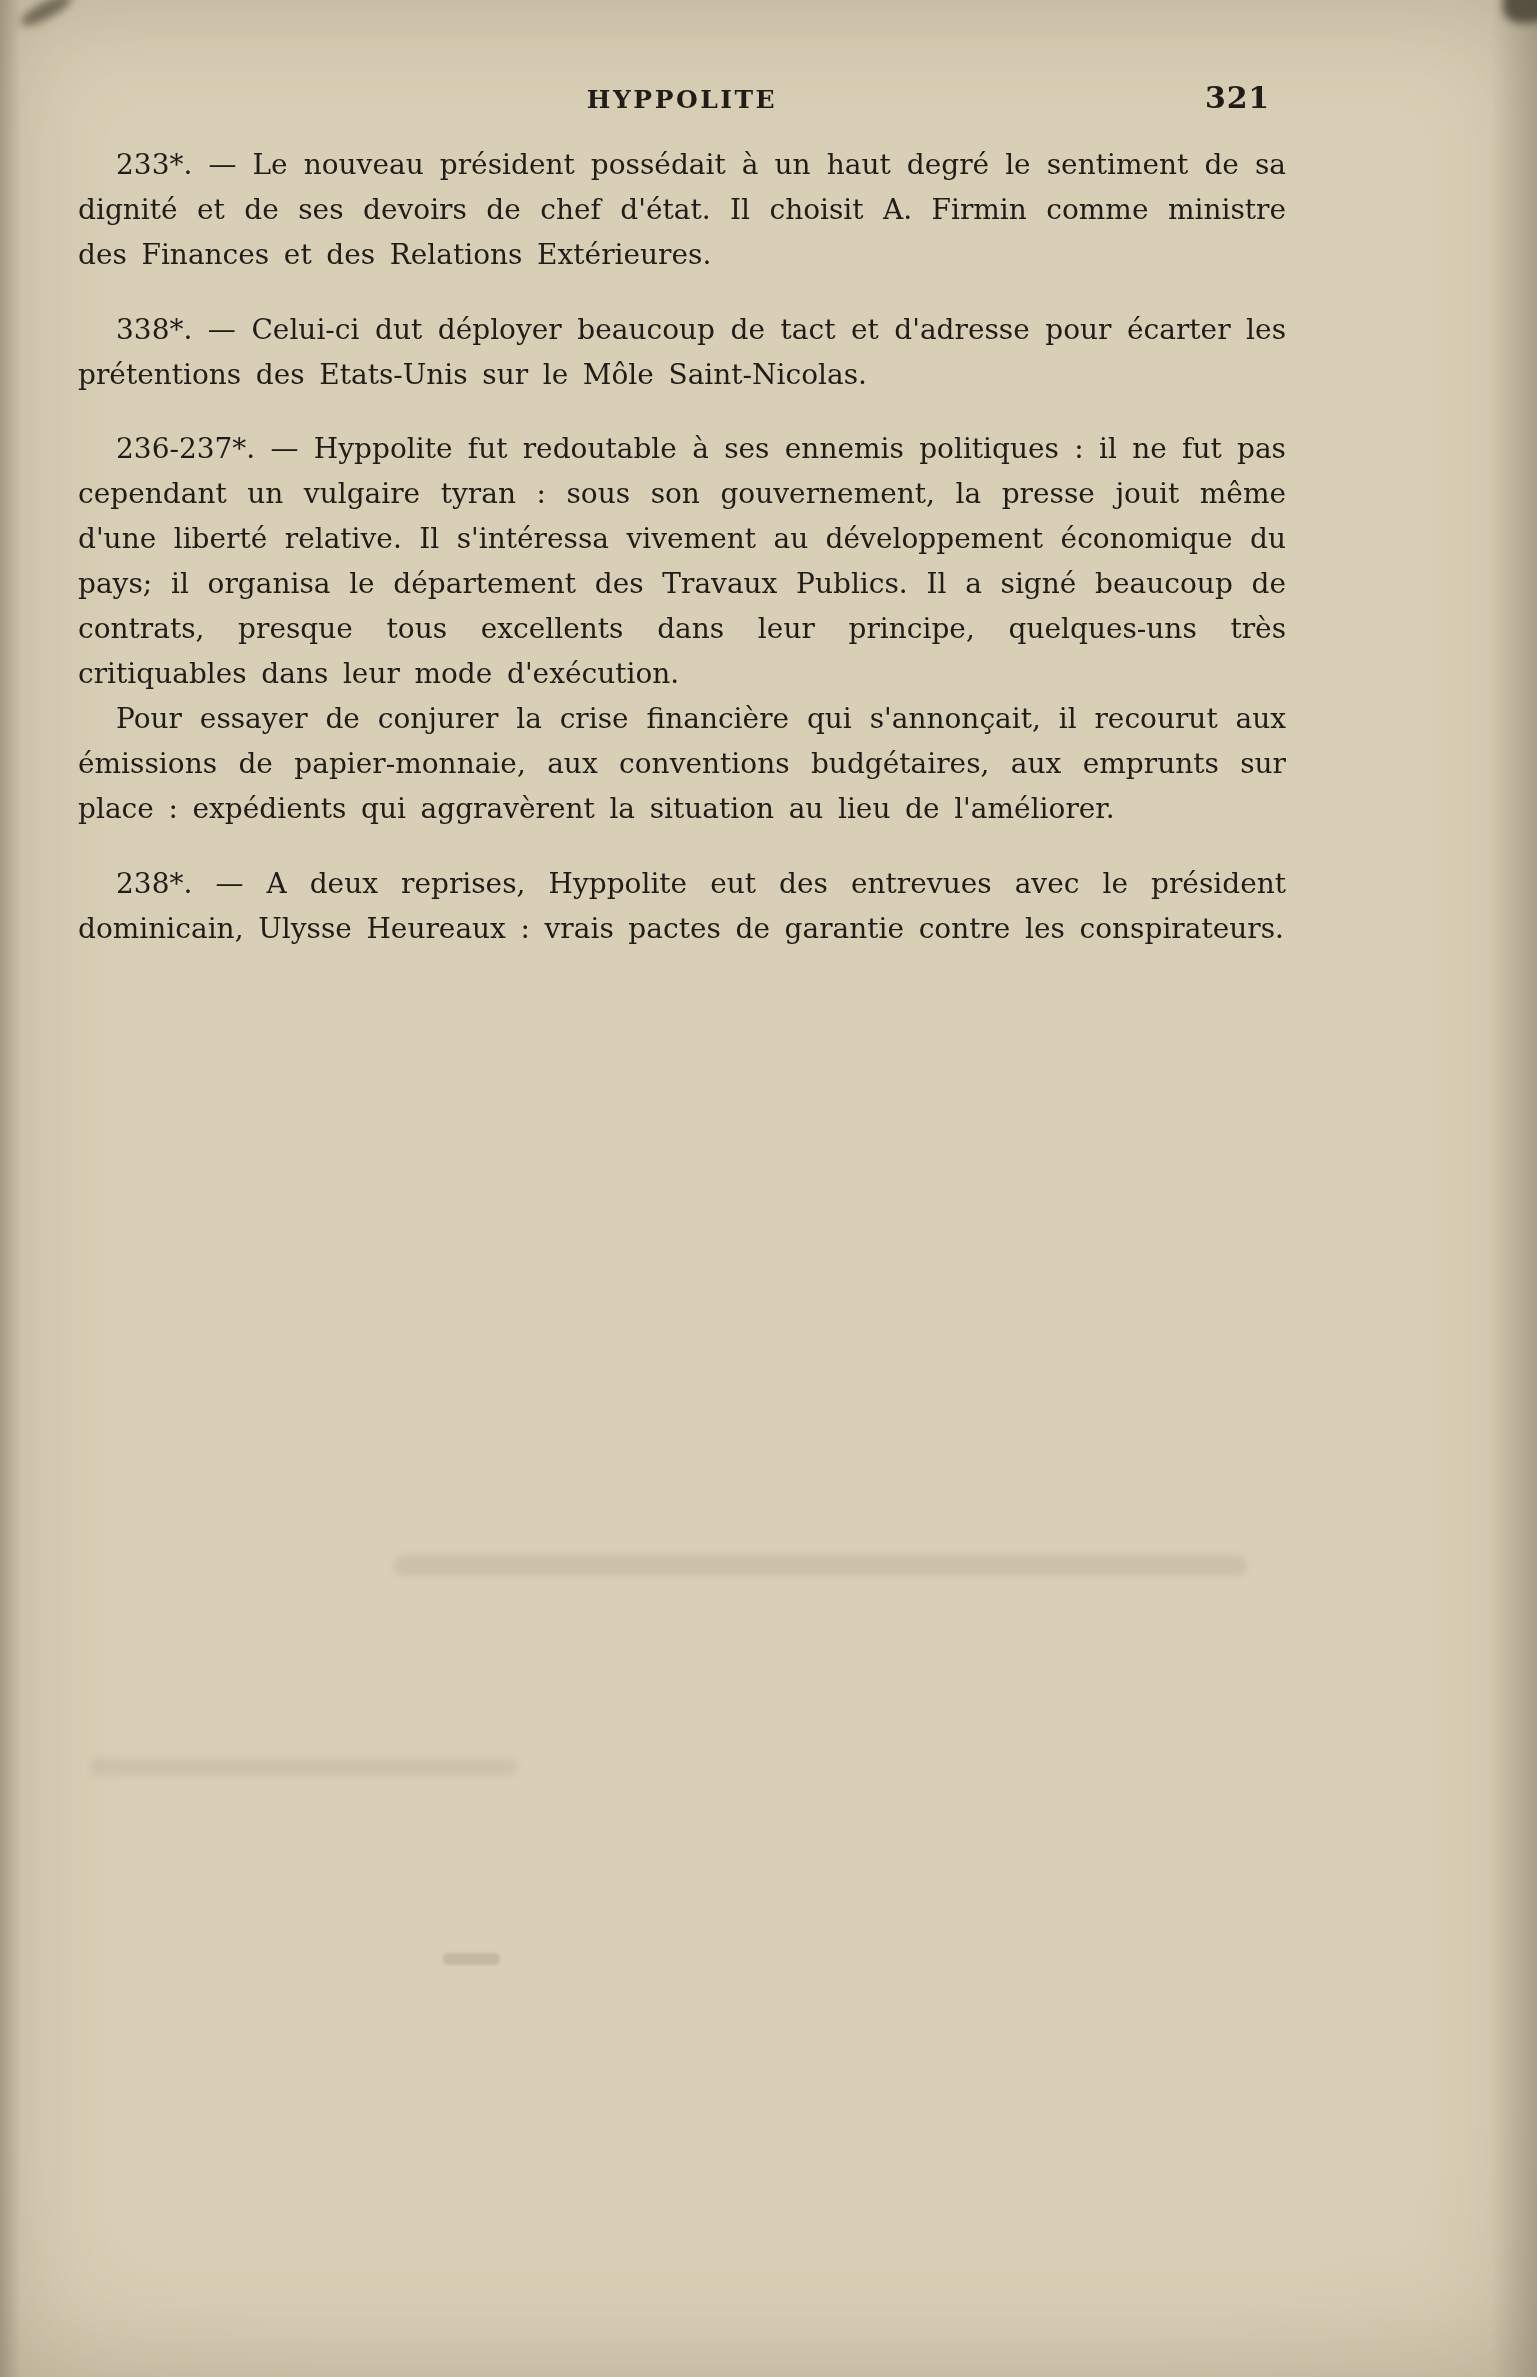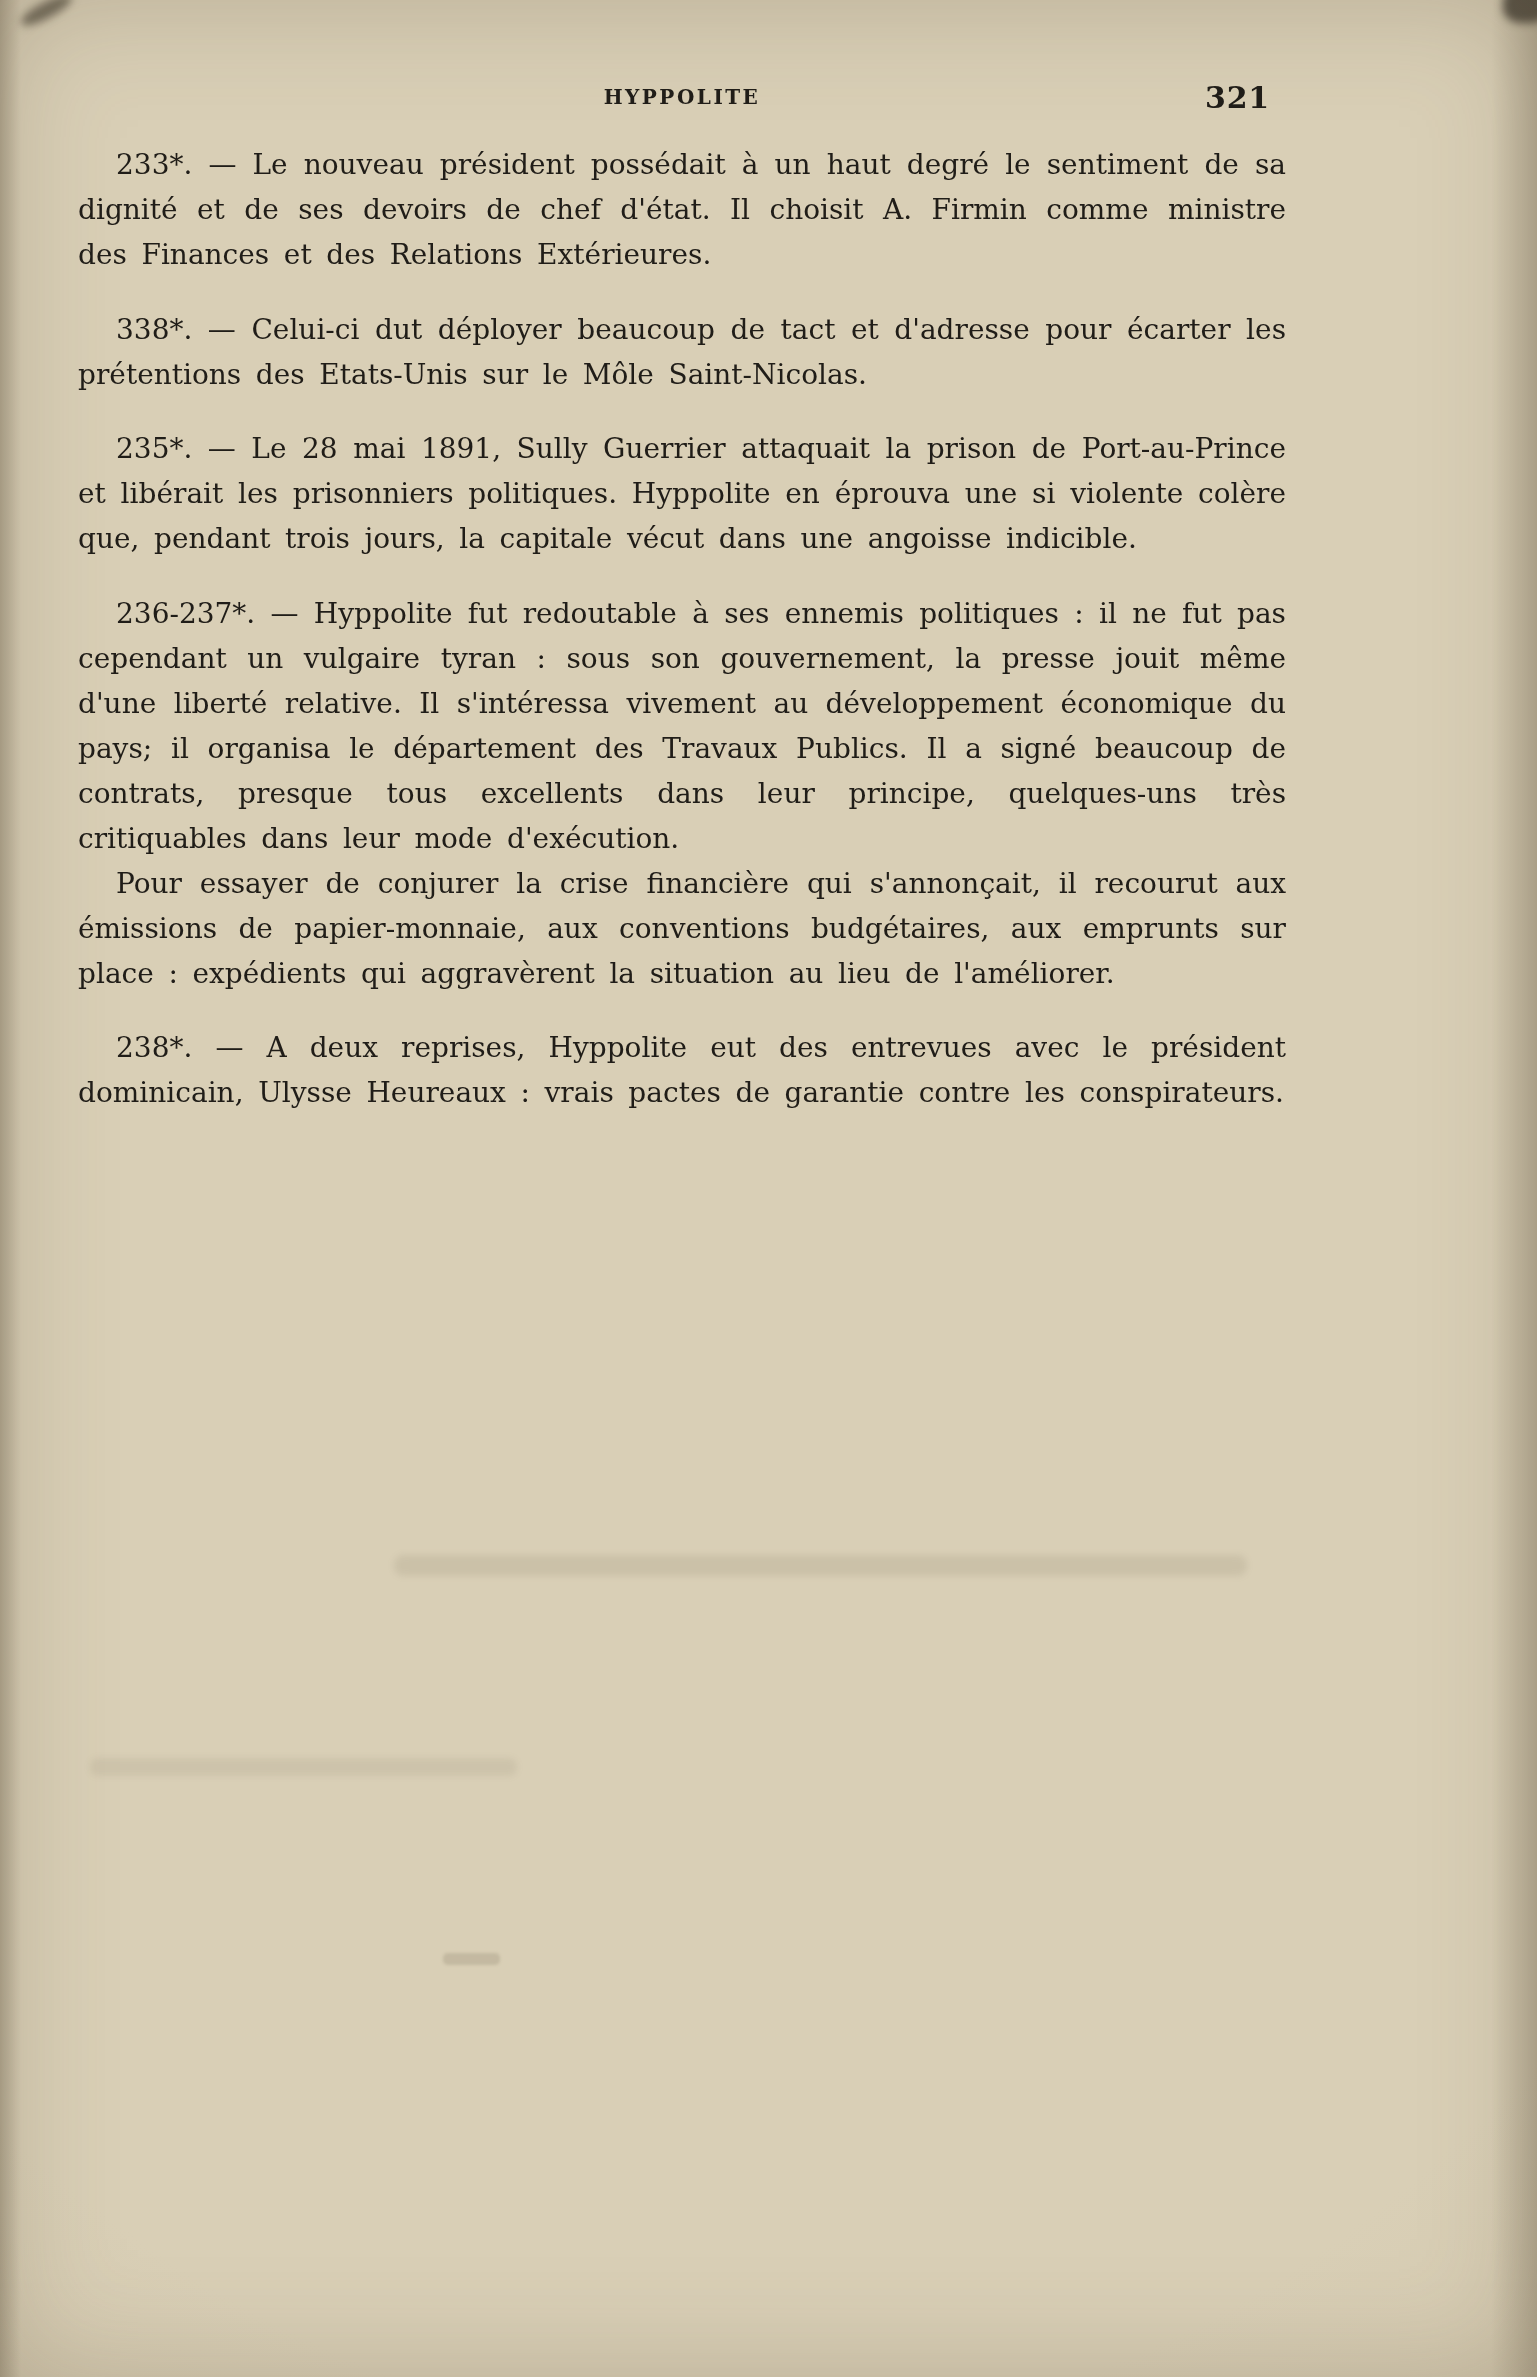--- a/index.html
+++ b/index.html
@@ -78,21 +78,21 @@
   
   .page-header {
     position: relative;
     margin: 85px 251px 0 78px;
     height: 36px;
   }
   .running-head {
     display: block;
     text-align: center;
     font-weight: bold;
-    font-size: 20px;
+    font-size: 25px;
     letter-spacing: 2.5px;
   }
   .page-number {
     position: absolute;
     right: 16px;
     top: -4.9px;
     font-weight: bold;
     font-size: 30px;
     letter-spacing: 0.8px;
   }
@@ -126,19 +126,18 @@
   <div class="bleed bleed-3"></div>
 
   <header class="page-header">
     <span class="running-head">HYPPOLITE</span>
     <span class="page-number">321</span>
   </header>
 
   <main class="page-body">
       <p class="">233*. — Le nouveau président possédait à un haut degré le sentiment de sa dignité et de ses devoirs de chef d'état. Il choisit A. Firmin comme ministre des Finances et des Relations Extérieures.</p>
       <p class="spaced">338*. — Celui-ci dut déployer beaucoup de tact et d'adresse pour écarter les prétentions des Etats-Unis sur le Môle Saint-Nicolas.</p>
-      <p class="spaced">235*. — Le 28 mai 1891, Sully Guerrier attaquait la prison de Port-au-Prince et libérait les prisonniers politiques. Hyppolite en éprouva une si violente colère que, pendant trois jours, la capitale vécut dans une angoisse indicible.</p>
       <p class="spaced">236-237*. — Hyppolite fut redoutable à ses ennemis politiques : il ne fut pas cependant un vulgaire tyran : sous son gouvernement, la presse jouit même d'une liberté relative. Il s'intéressa vivement au développement économique du pays; il organisa le département des Travaux Publics. Il a signé beaucoup de contrats, presque tous excellents dans leur principe, quelques-uns très critiquables dans leur mode d'exécution.</p>
       <p class="">Pour essayer de conjurer la crise financière qui s'annonçait, il recourut aux émissions de papier-monnaie, aux conventions budgétaires, aux emprunts sur place : expédients qui aggravèrent la situation au lieu de l'améliorer.</p>
       <p class="spaced">238*. — A deux reprises, Hyppolite eut des entrevues avec le président dominicain, Ulysse Heureaux : vrais pactes de garantie contre les conspirateurs.</p>
     </main>
 </div>
 
 
 </body></html>

